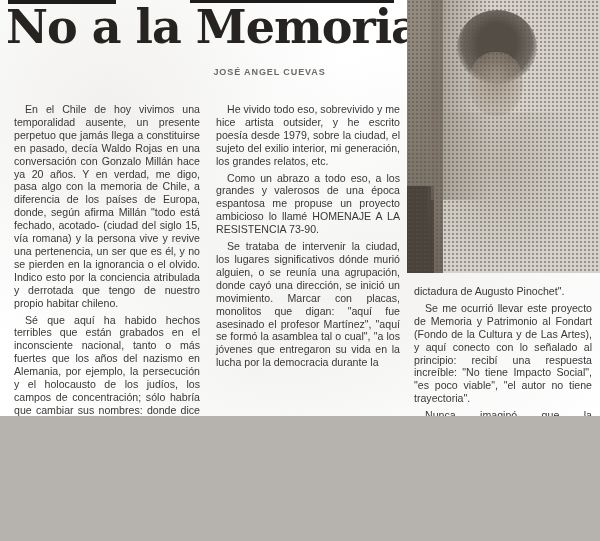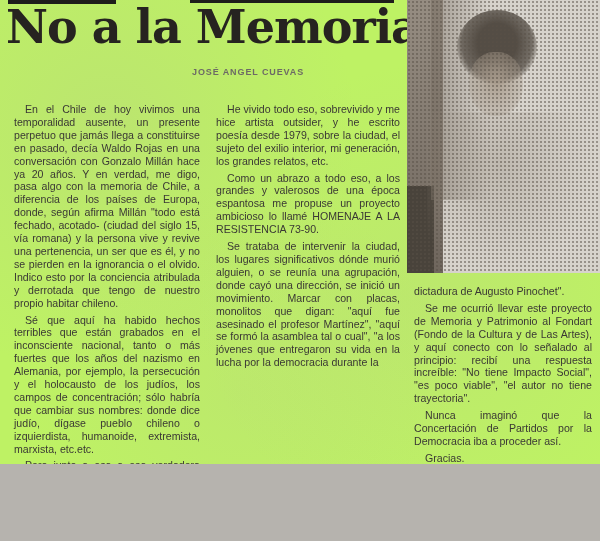--- a/index.html
+++ b/index.html
@@ -1,30 +1,30 @@
 <!DOCTYPE html>
 <html lang="es"><head>
 <meta charset="utf-8">
 <style>
   html,body{margin:0;padding:0;}
   body{width:600px;height:541px;background:#b6b3ae;font-family:"Liberation Sans",sans-serif;}
-  .page{position:relative;width:600px;height:464px;background:#bef264;overflow:hidden;}
+  .page{position:relative;width:600px;height:416px;background:#ffffff;overflow:hidden;}
   .page::before{content:"";position:absolute;inset:0;pointer-events:none;
     background-image:
       radial-gradient(circle at 18% 28%, rgba(175,170,162,.18), transparent 42%),
       radial-gradient(circle at 72% 64%, rgba(175,170,162,.14), transparent 45%),
       radial-gradient(circle at 40% 85%, rgba(175,170,162,.12), transparent 40%);
   }
   .rule{position:absolute;top:0;background:#1e1d1b;}
   .rule-left{left:8px;width:108px;height:4px;}
   .rule-right{left:190px;width:204px;height:3px;}
   .headline{position:absolute;left:6px;top:0px;margin:0;
     font-family:"DejaVu Serif",serif;font-weight:bold;font-size:46px;
     letter-spacing:-1px;color:#262320;white-space:nowrap;}
-  .byline{position:absolute;left:192px;top:67px;width:187px;text-align:left;
+  .byline{position:absolute;left:176px;top:67px;width:187px;text-align:center;
     font-size:9px;letter-spacing:.9px;color:#6d6a65;font-weight:bold;}
   .col{position:absolute;font-size:10.6px;line-height:12.9px;color:#3a3834;
     text-align:justify;hyphens:auto;-webkit-hyphens:auto;overflow:hidden;}
   .col p{margin:4px;}
   .col p.indent{text-indent:11px;}
   #col1{left:10px;top:99px;width:194px;height:422px;}
   #col2{left:212px;top:99px;width:192px;height:424px;}
   #col3{left:410px;top:281px;width:186px;height:250px;}
   
   .photo{position:absolute;left:407px;top:0;width:193px;height:273px;

